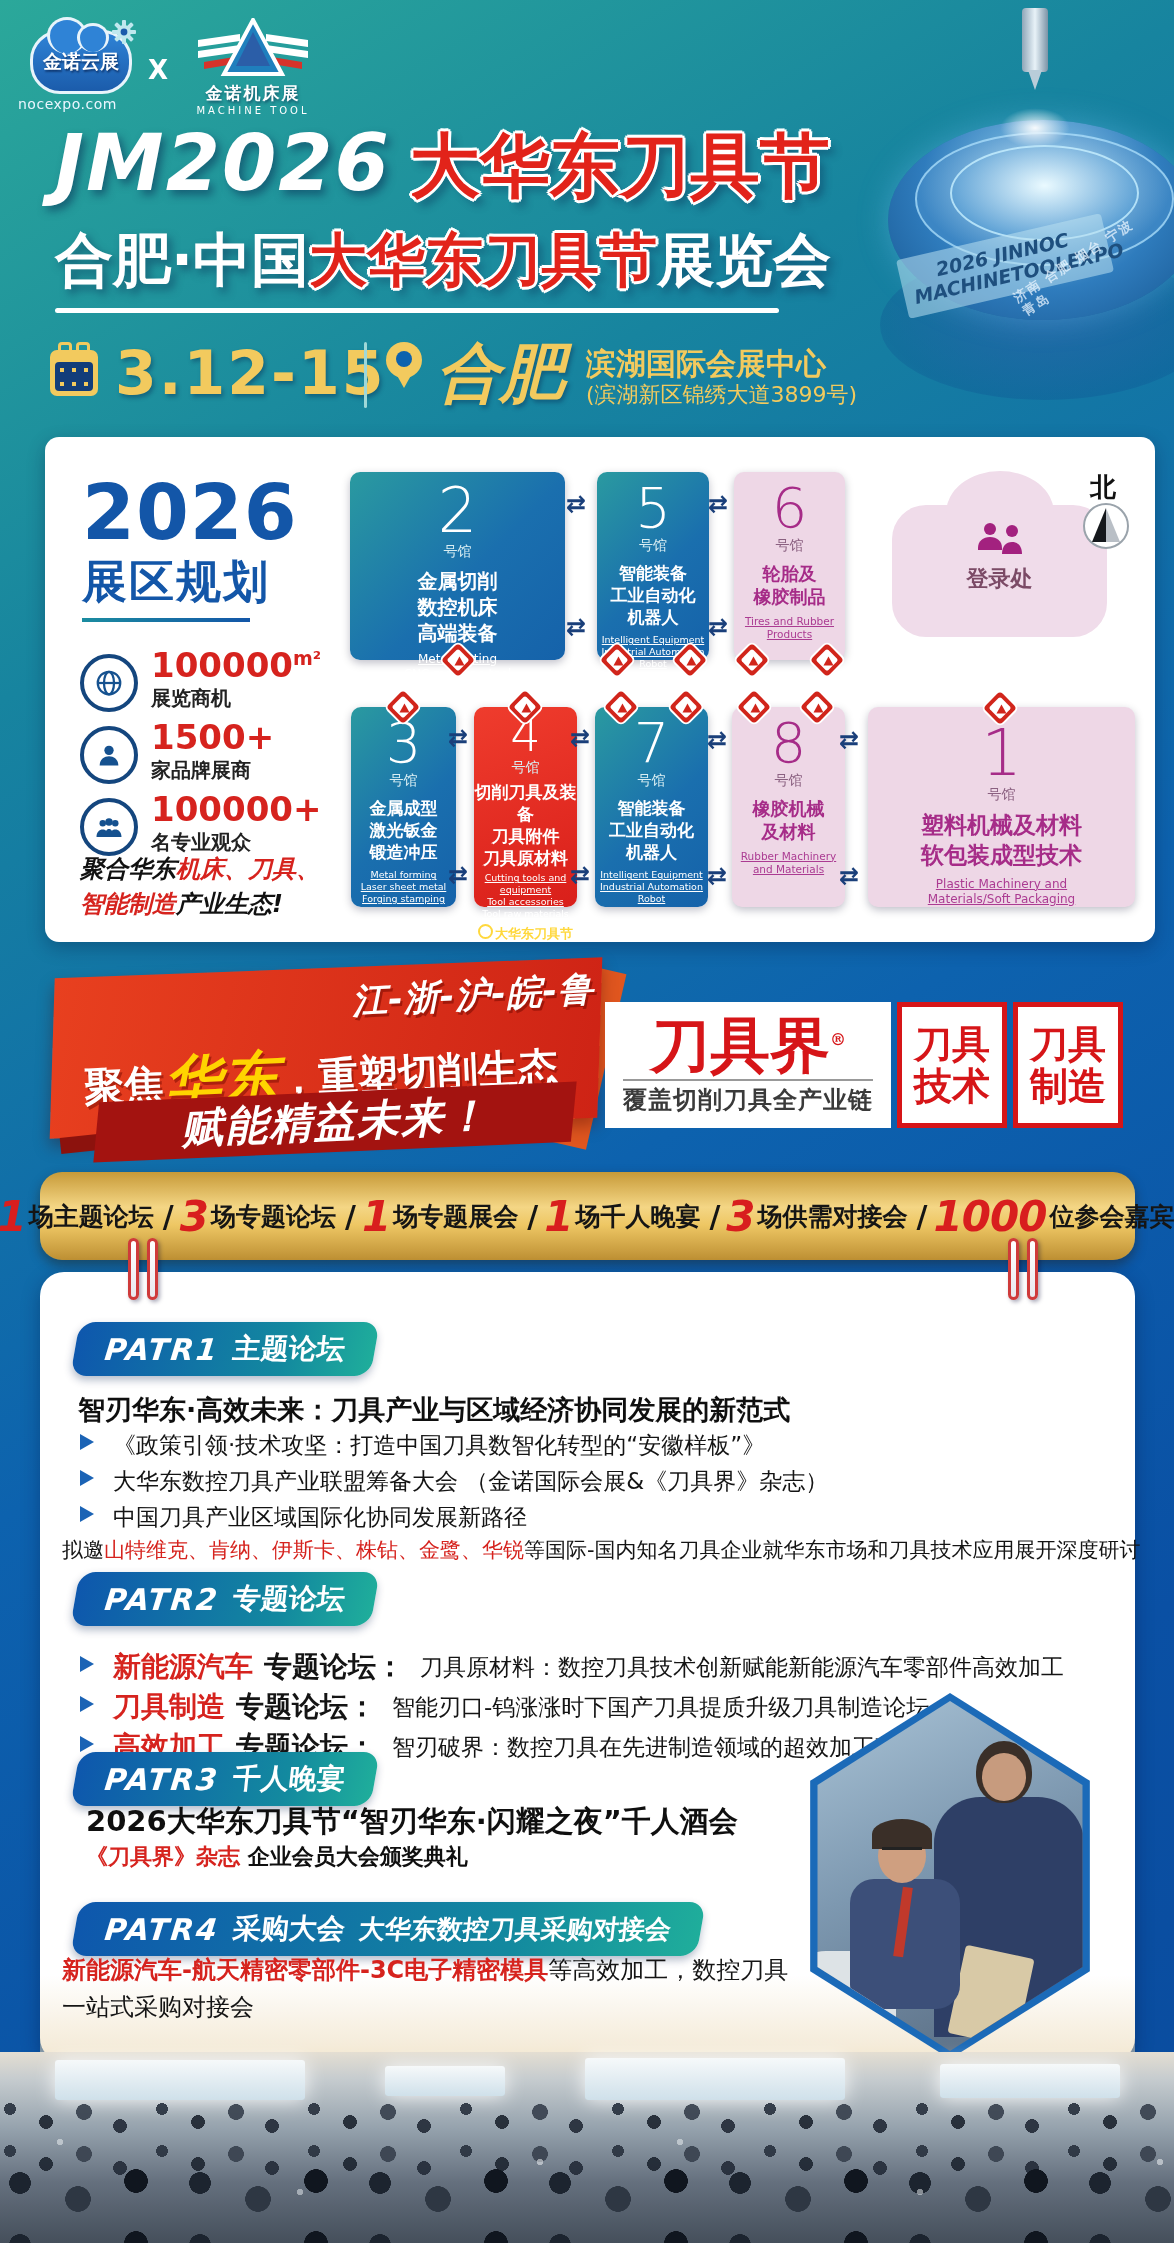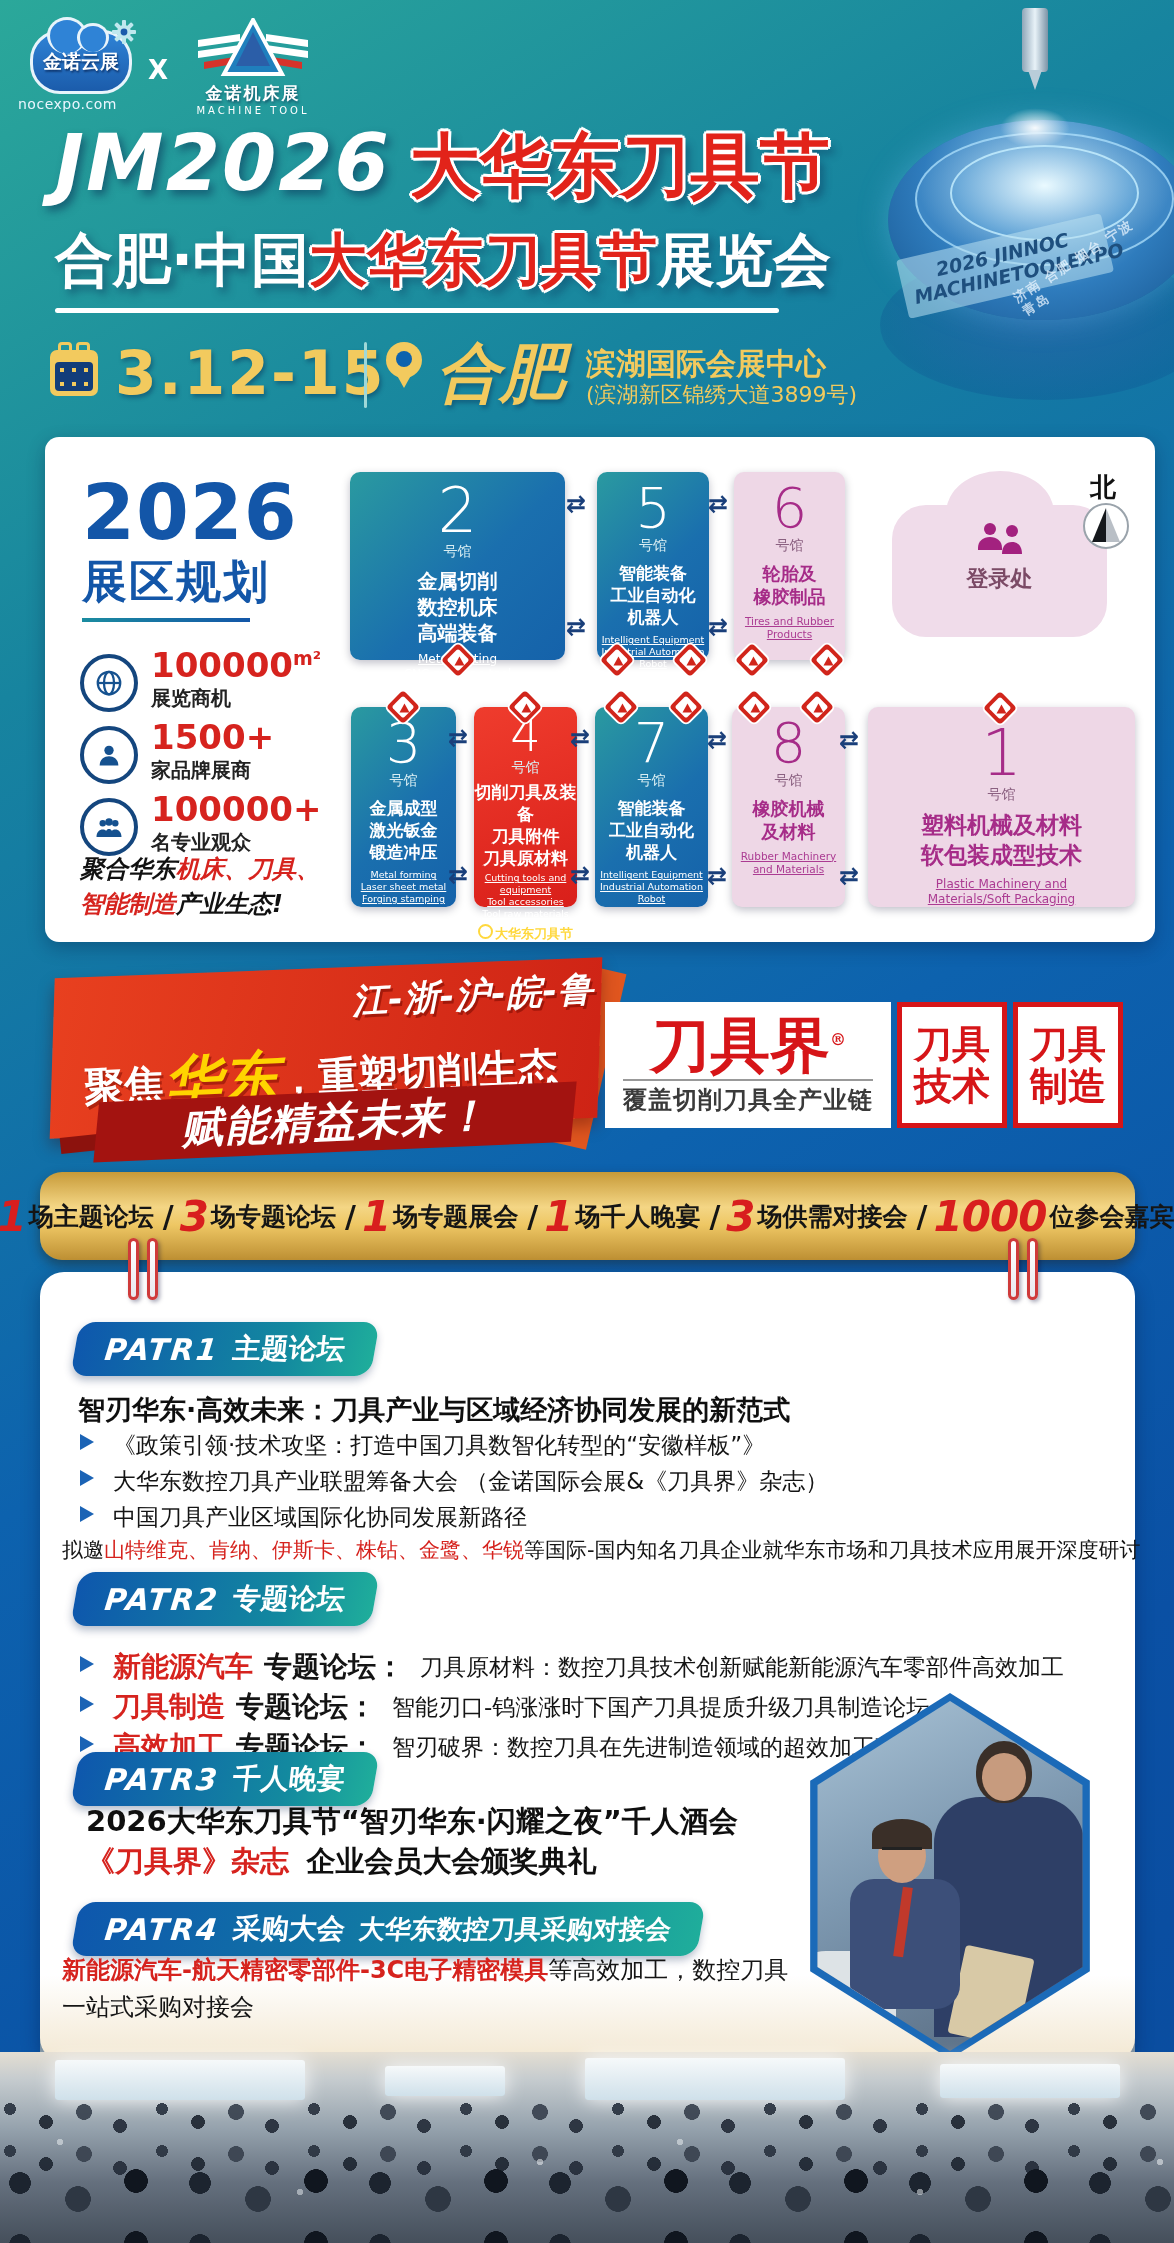--- a/index.html
+++ b/index.html
@@ -168,21 +168,21 @@
   .s-head{position:absolute;left:78px;color:#0f0f0f;font-weight:900;font-size:27px;white-space:nowrap;}
   .bullet{position:absolute;left:80px;display:flex;gap:11px;white-space:nowrap;}
   .tri{width:0;height:0;border:8px solid transparent;border-left:14px solid #1b63b5;margin-top:4px;flex:none;}
   .b1-txt{font-size:23px;color:#141414;}
   .b2-red{color:#d6231e;font-weight:900;font-size:28px;}
   .b2-mid{color:#141414;font-weight:900;font-size:28px;}
   .b2-rest{color:#141414;font-size:23px;align-self:center;margin-left:5px;}
   .invite{position:absolute;left:62px;top:1536px;font-size:21px;color:#141414;white-space:nowrap;}
   .invite .r{color:#d6231e;}
   .p3line1{position:absolute;left:86px;top:1802px;font-size:29px;font-weight:900;color:#0f0f0f;white-space:nowrap;}
-  .p3line2{position:absolute;left:86px;top:1842px;font-size:29px;font-weight:900;white-space:nowrap;color:#0f0f0f;font-family:Liberation Mono, monospace;}
+  .p3line2{position:absolute;left:86px;top:1842px;font-size:22px;font-weight:900;white-space:nowrap;color:#0f0f0f;}
   .p3line2 .r{color:#d6231e;}
   .p4body{position:absolute;left:62px;top:1952px;font-size:24px;color:#141414;width:730px;line-height:1.55;}
   .p4body .r{color:#d6231e;font-weight:900;}
 
   
   .hex{position:absolute;left:798px;top:1693px;width:304px;height:366px;
     clip-path:polygon(50% 0,96% 24%,96% 76%,50% 100%,4% 76%,4% 24%);background:#1b6ab8;}
   .hex-in{position:absolute;inset:8px;clip-path:polygon(50% 0,96% 24%,96% 76%,50% 100%,4% 76%,4% 24%);
     background:linear-gradient(155deg,#aac4d7 0%,#7d98b0 45%,#54677d 100%);overflow:hidden;}
   .hx-head1{position:absolute;left:170px;top:40px;width:56px;height:62px;border-radius:50% 50% 46% 46%;background:#3a2f28;}

